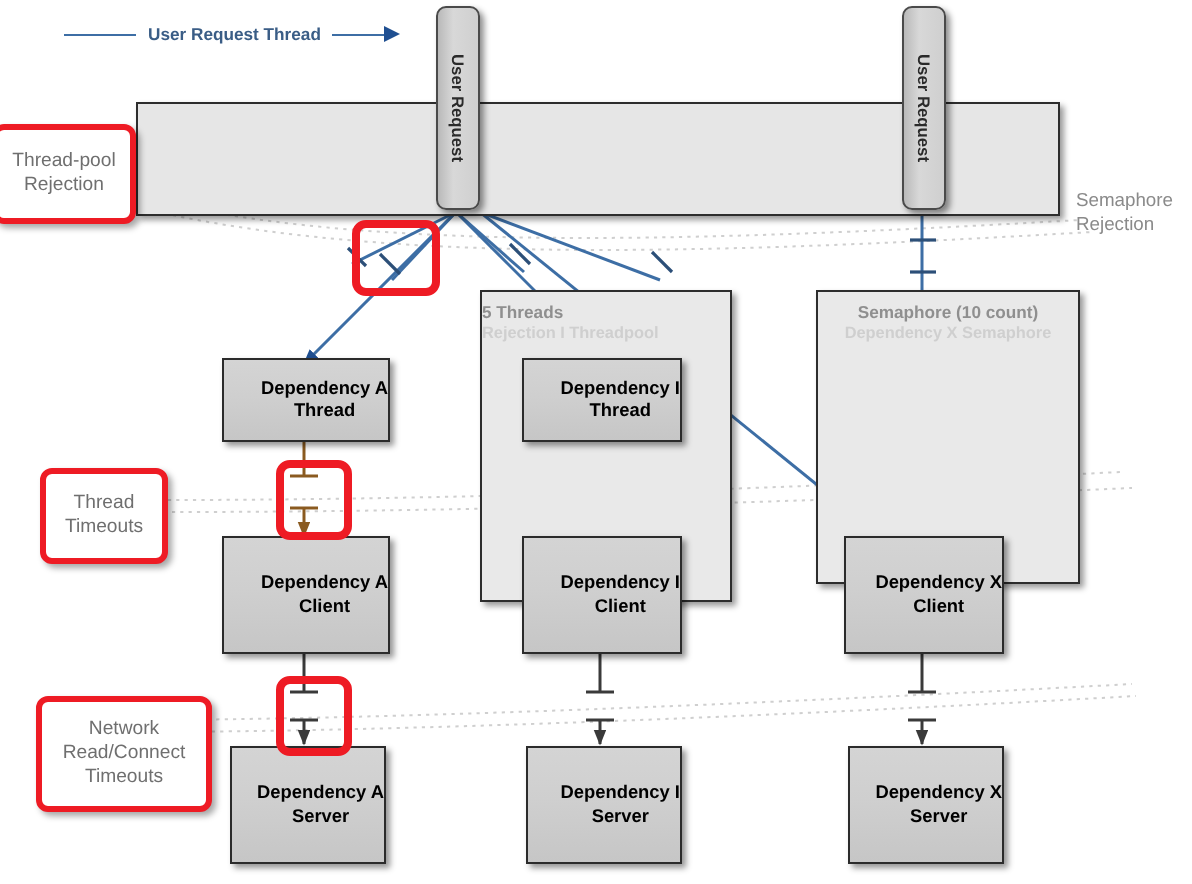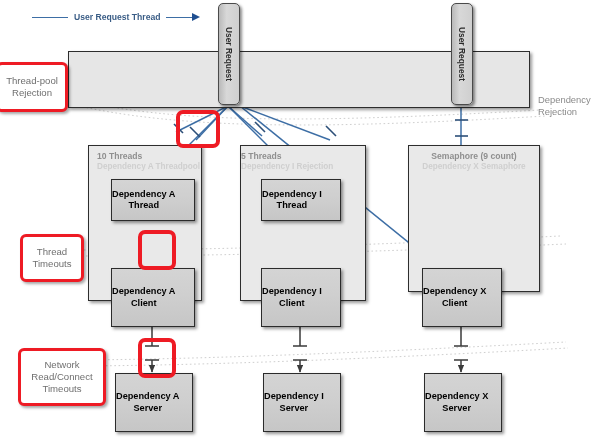--- a/index.html
+++ b/index.html
@@ -7,21 +7,21 @@
        font-family:"Liberation Sans","DejaVu Sans",sans-serif;}
   #stage{position:relative;width:596px;height:442px;}
   svg#wires{position:absolute;left:0;top:0;width:596px;height:442px;}
 
   
   .node{
     position:absolute;
     background:linear-gradient(to bottom,#d4d4d4 0%,#cfcfcf 45%,#c6c6c6 100%);
     border:1px solid #2b2b2b;
     box-shadow:2px 2px 3px rgba(0,0,0,.42);
-    display:flex;align-items:center;justify-content:flex-start;
+    display:flex;align-items:center;justify-content:flex-end;
     text-align:center;color:#000;
     font-size:9.2px;font-weight:bold;line-height:11.5px;
     z-index:6;
   }
   .node span{display:block;}
 
   .pool{
     position:absolute;
     background:#e9e9e9;
     border:1px solid #2d2d2d;
@@ -196,32 +196,28 @@
 
   <div class="band"></div>
 
   <div class="ureq" style="left:218px;top:3px;height:100px;">
     <span class="lbl">User Request</span>
   </div>
   <div class="ureq" style="left:451px;top:3px;height:100px;">
     <span class="lbl">User Request</span>
   </div>
 
-  <div class="pool al" style="left:88px;top:145px;width:112px;height:154px;">
-    <div class="pool-title">10 Threads</div>
-    <div class="pool-sub">Dependency A Threadpool</div>
-  </div>
 
   <div class="pool ar" style="left:240px;top:145px;width:124px;height:154px;">
     <div class="pool-title">5 Threads</div>
-    <div class="pool-sub">Dependency I Rejection</div>
+    <div class="pool-sub">Rejection I Threadpool</div>
   </div>
 
   <div class="pool ac" style="left:408px;top:145px;width:130px;height:145px;">
-    <div class="pool-title">Semaphore (9 count)</div>
+    <div class="pool-title">Semaphore (10 count)</div>
     <div class="pool-sub">Dependency X Semaphore</div>
   </div>
 
   <div class="node" style="left:111px;top:179px;width:82px;height:40px;">
     <span>
       <span>Dependency A</span>
       <span>Thread</span>
     </span>
   </div>
 
@@ -294,17 +290,17 @@
 
   <div class="callout" style="left:18px;top:348px;width:82px;height:52px;">
     <span>
       <span>Network</span><br>
       <span>Read/Connect</span><br>
       <span>Timeouts</span>
     </span>
   </div>
 
   <div class="note" style="left:538px;top:94px;width:58px;">
-    <span>Dependency</span><br>
+    <span>Semaphore</span><br>
     <span>Rejection</span>
   </div>
 
 </div>
 
 </body></html>

